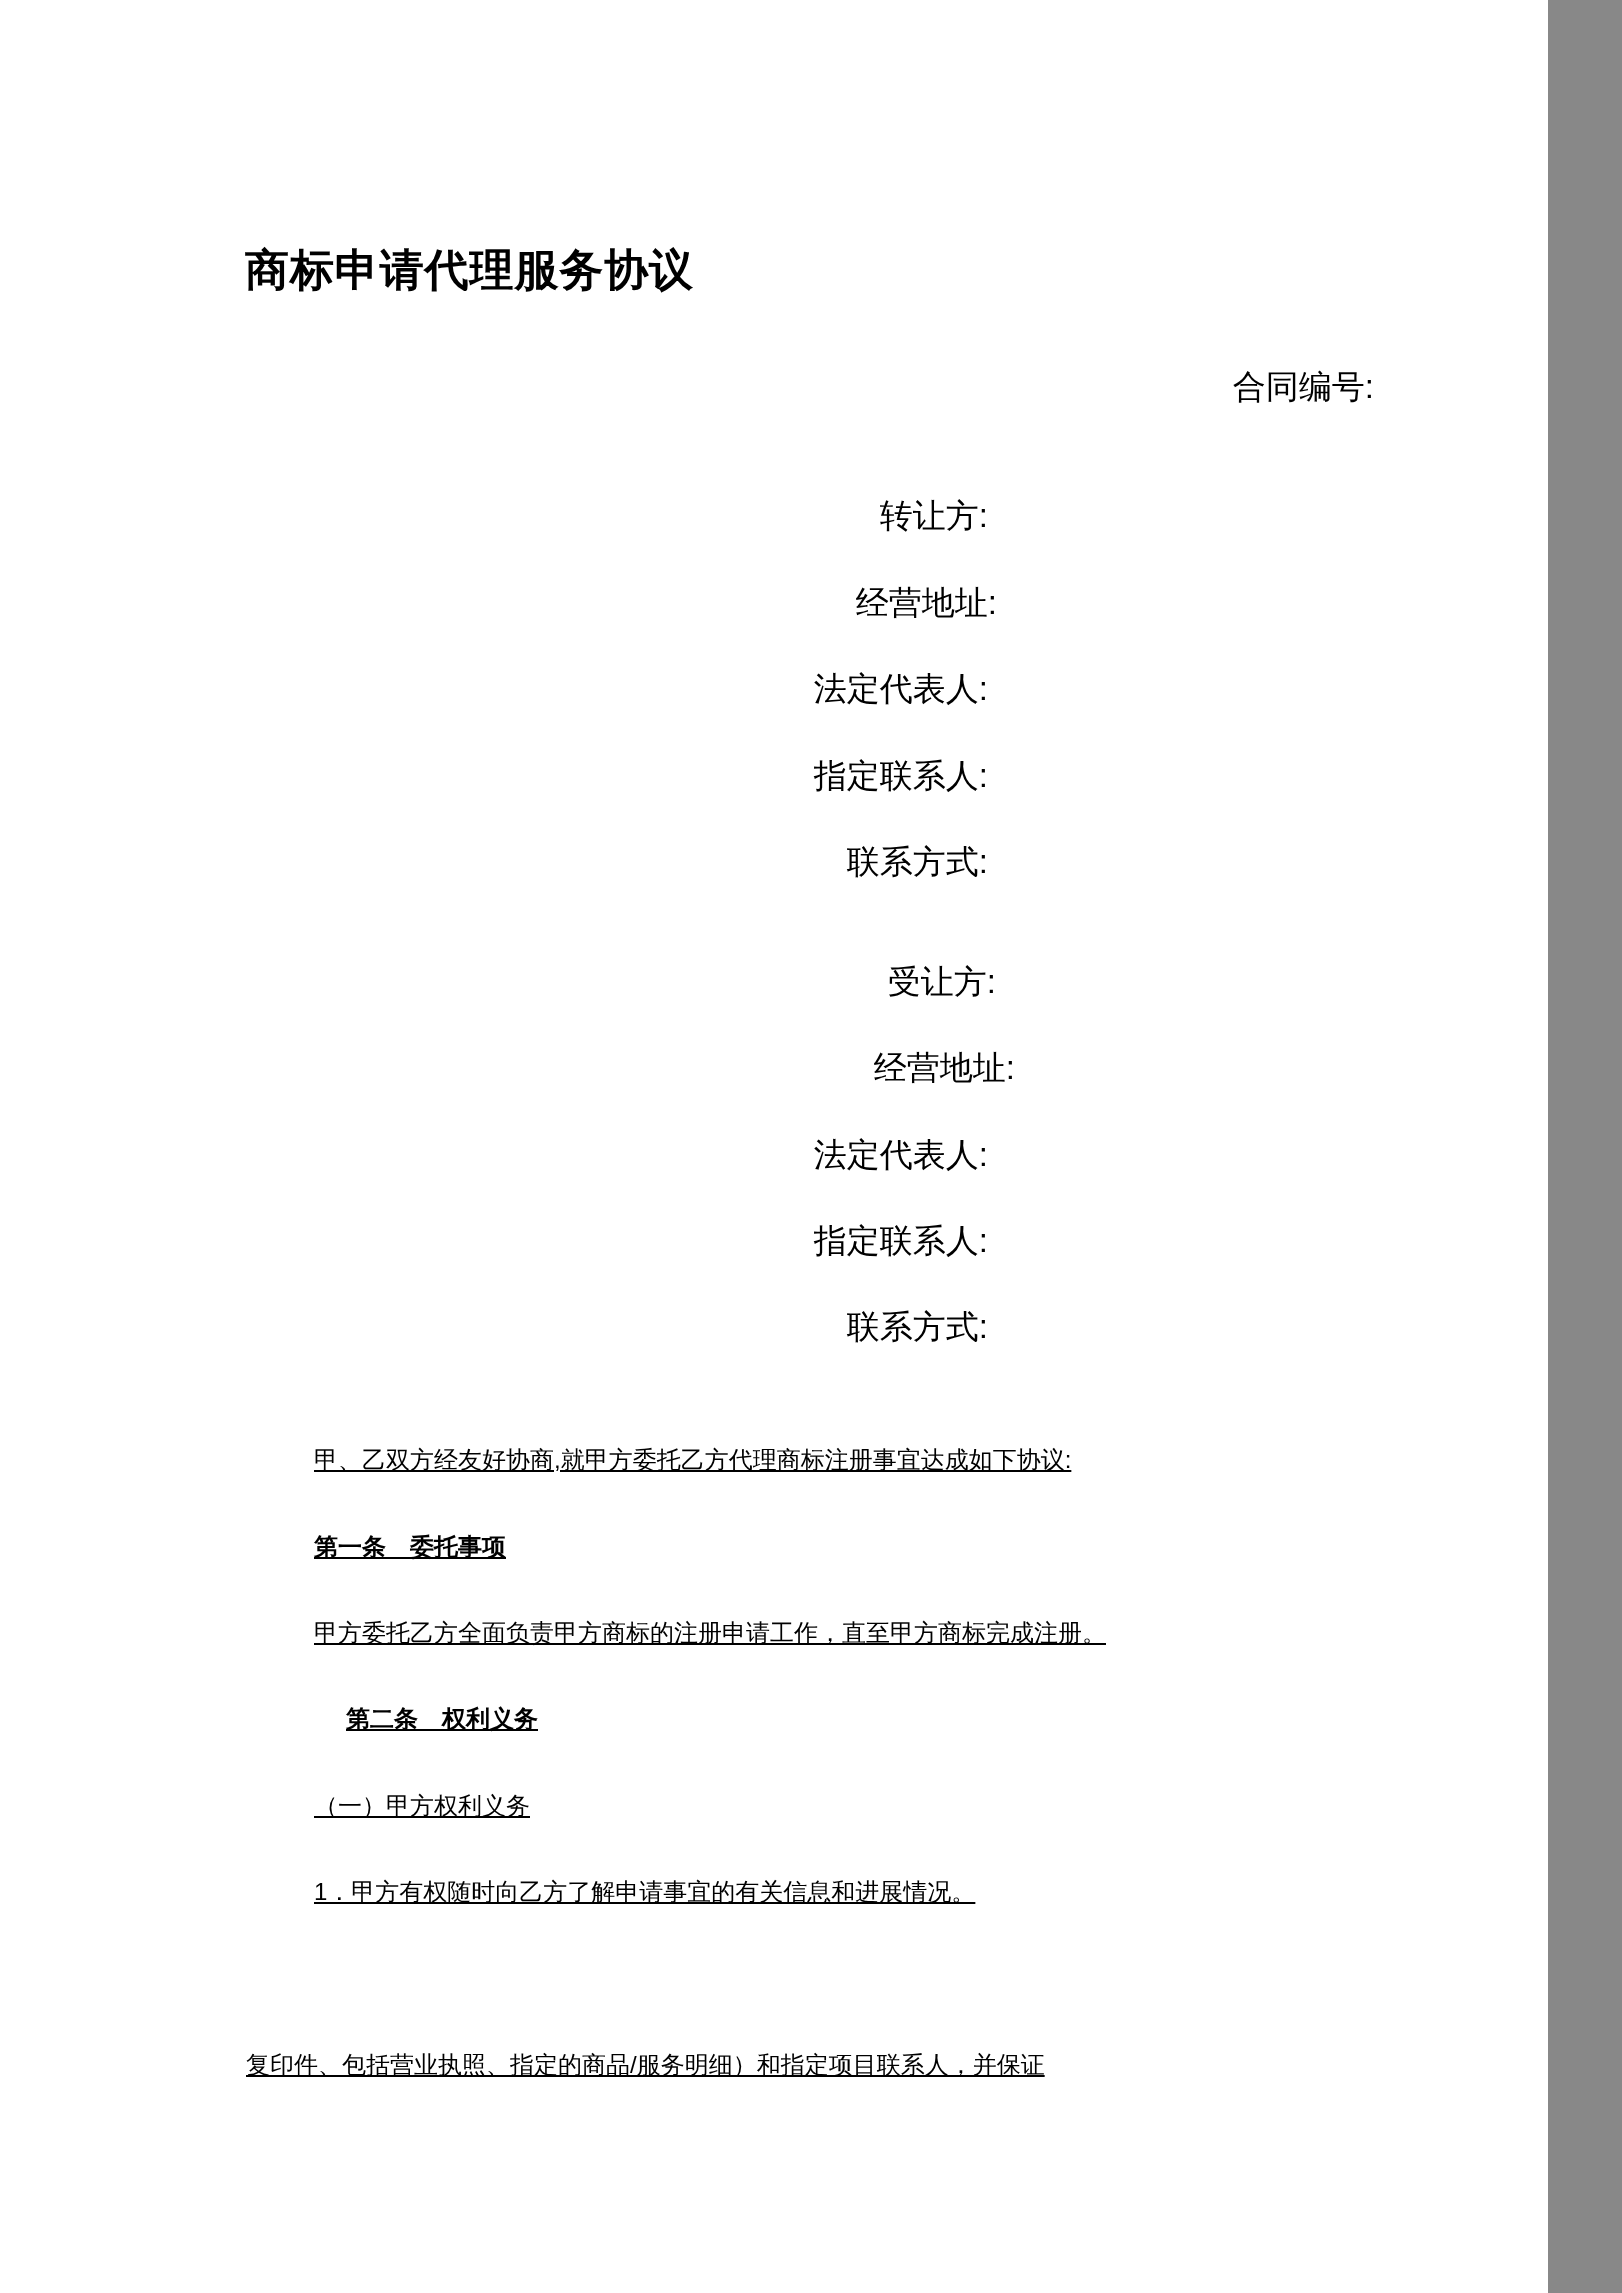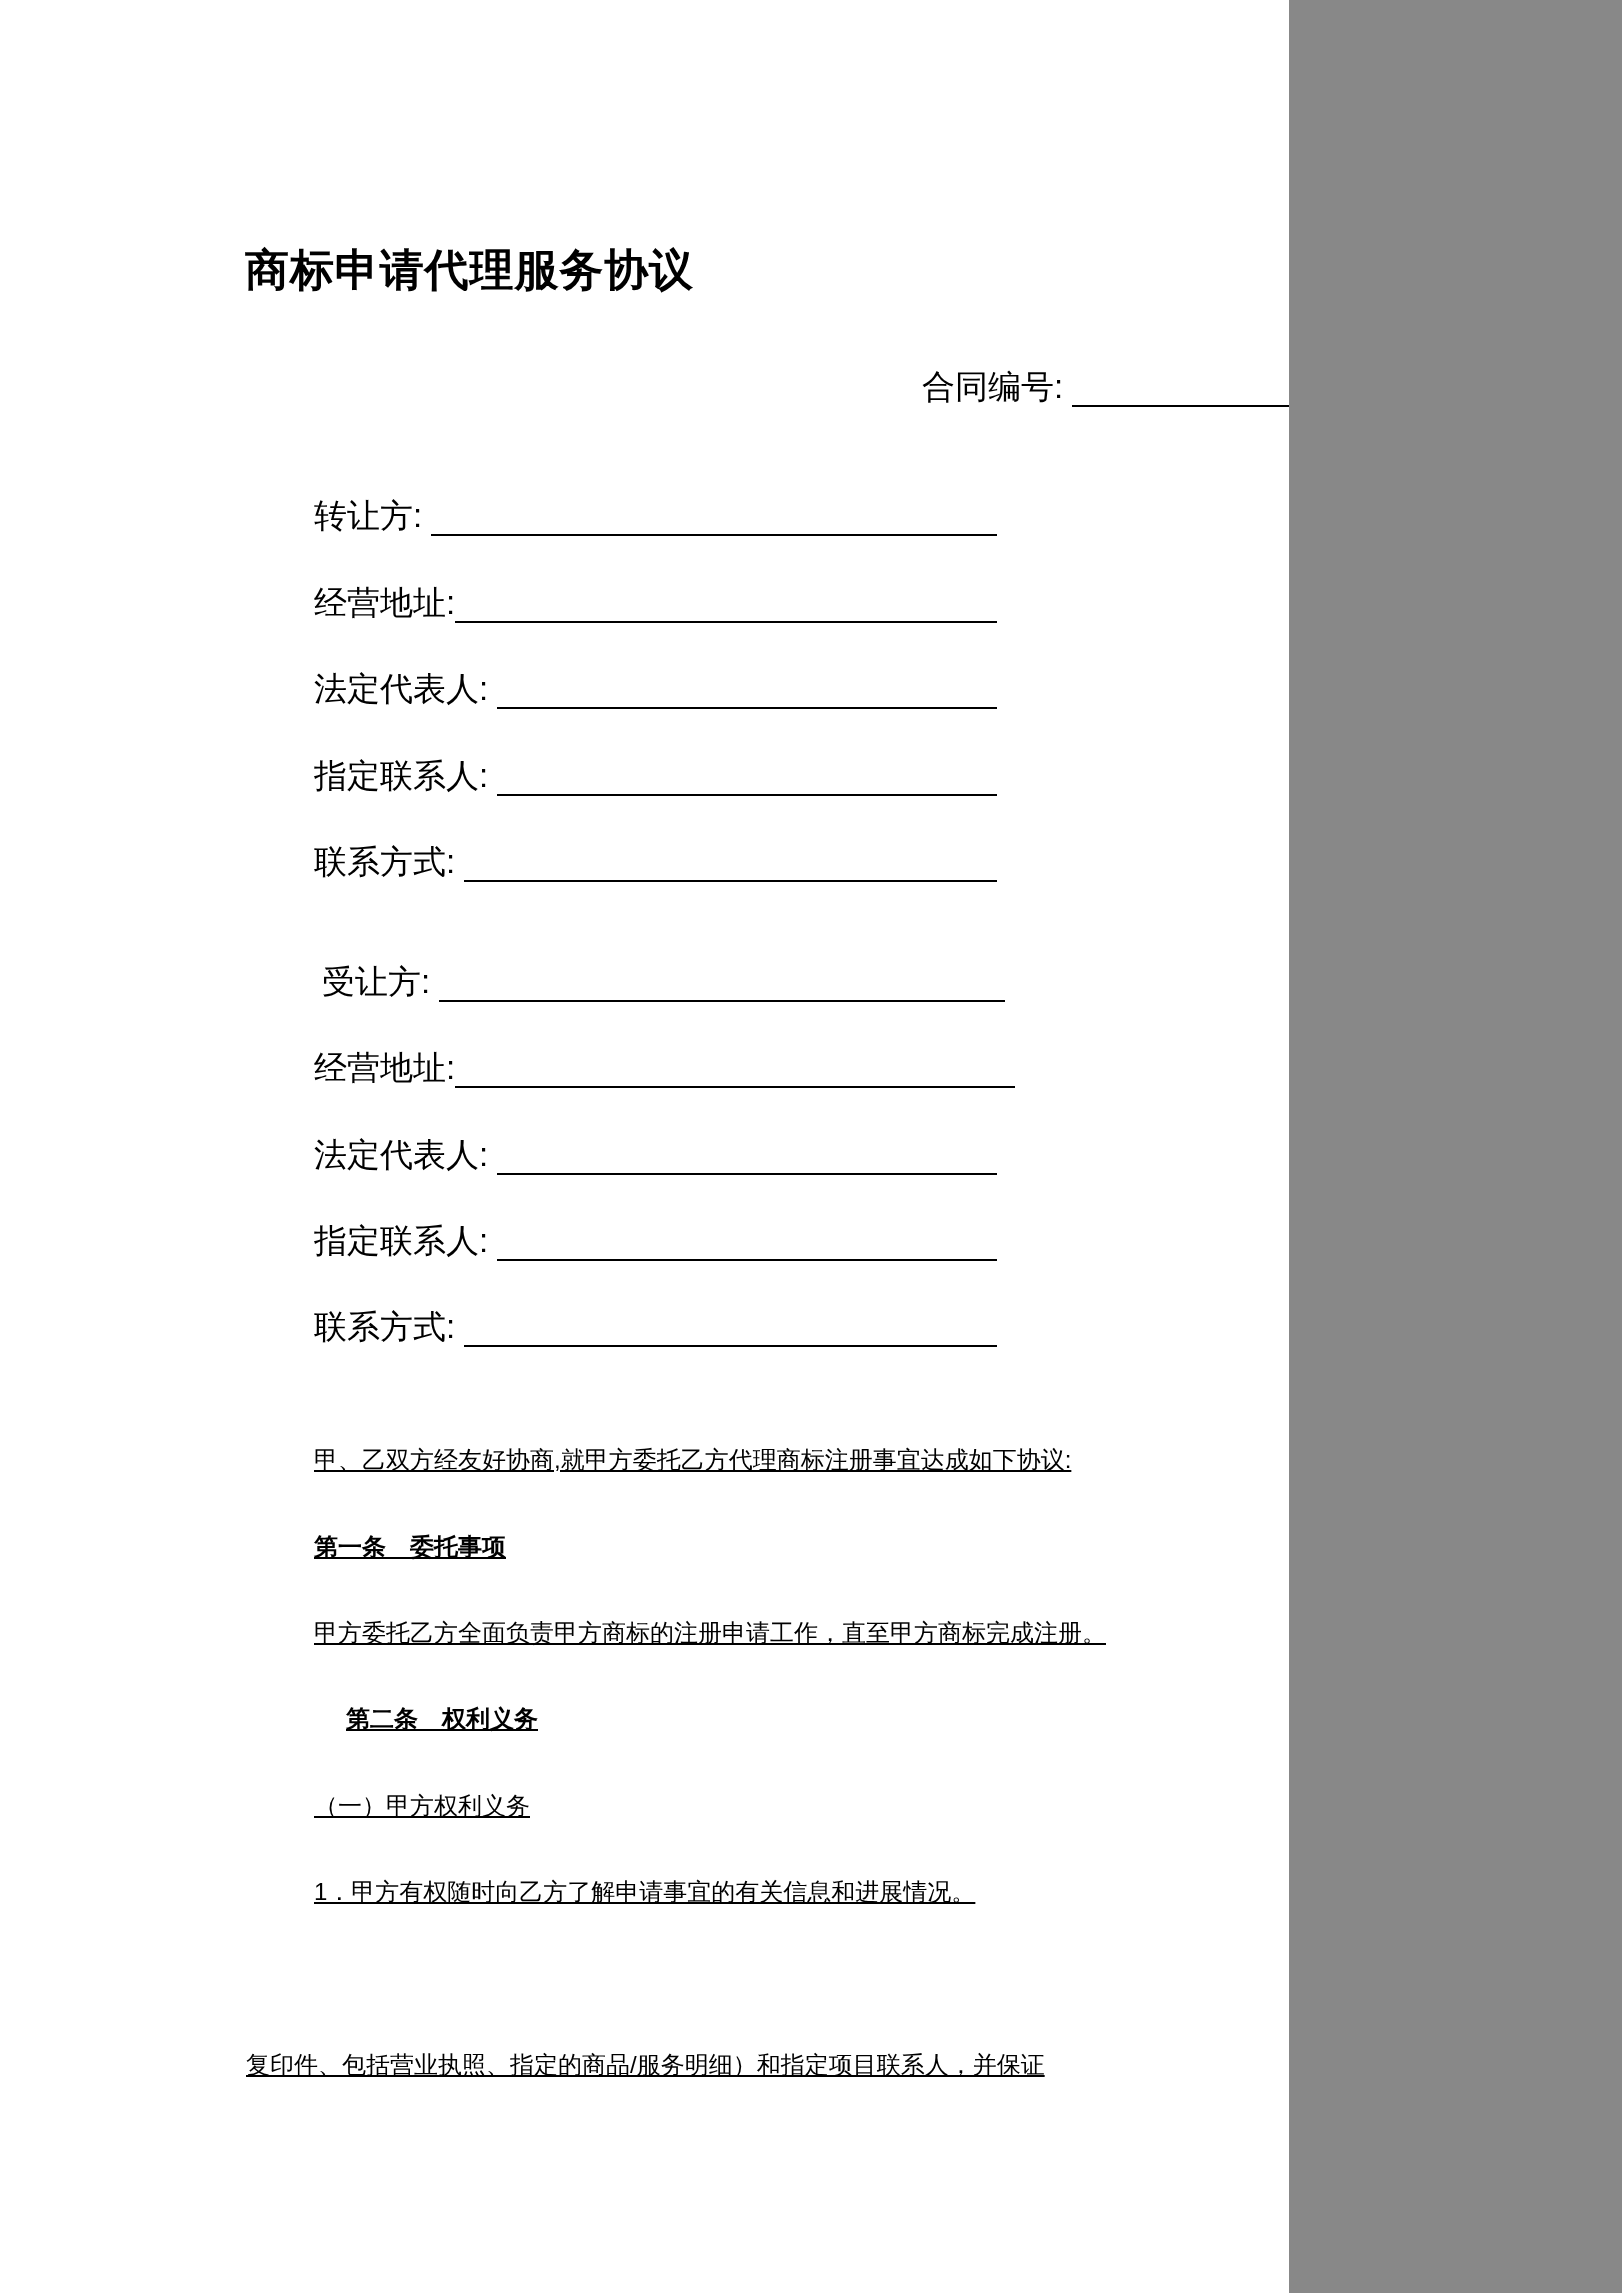--- a/index.html
+++ b/index.html
@@ -1,30 +1,30 @@
 <!DOCTYPE html>
 <html style="font-size:14.5px"><head>
 <meta charset="utf-8">
 <style>
   html,body{margin:0;padding:0;background:#888;}
   .page{
     position:relative;
-    width:1289px;height:2294px;
+    width:1548px;height:2294px;
     background:#ffffff;
     font-family:"Liberation Sans","DejaVu Sans",sans-serif;
     color:#000;
     overflow:hidden;
   }
   .doc-title{
     position:absolute;left:245px;top:244px;
     margin:0;font-size:44px;font-weight:bold;line-height:51px;
     letter-spacing:0.9px;white-space:pre;
   }
   .row{
-    position:absolute;display:flex;align-items:flex-end;
+    position:absolute;display:flex;align-items:flex-end;flex-direction:column;
   }
   .row .lbl{
     font-size:33px;line-height:40px;white-space:pre;flex:0 0 auto;
   }
   .uline{
     flex:1 1 auto;height:38px;
     border-bottom:2.7px solid #000;
   }
   .contract-row{left:922px;top:367px;width:461px;}
   .contract-row .uline{flex:0 0 298px;}

